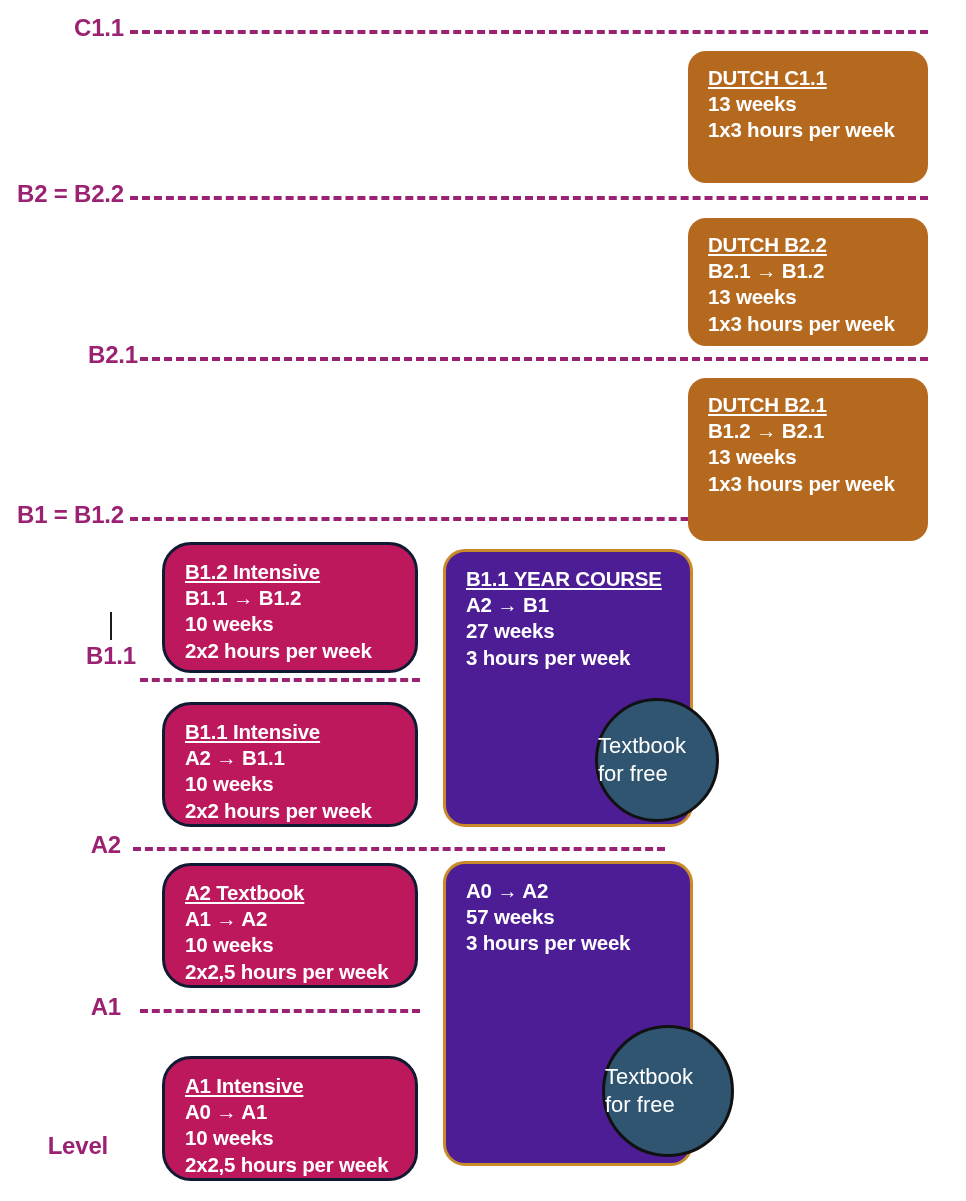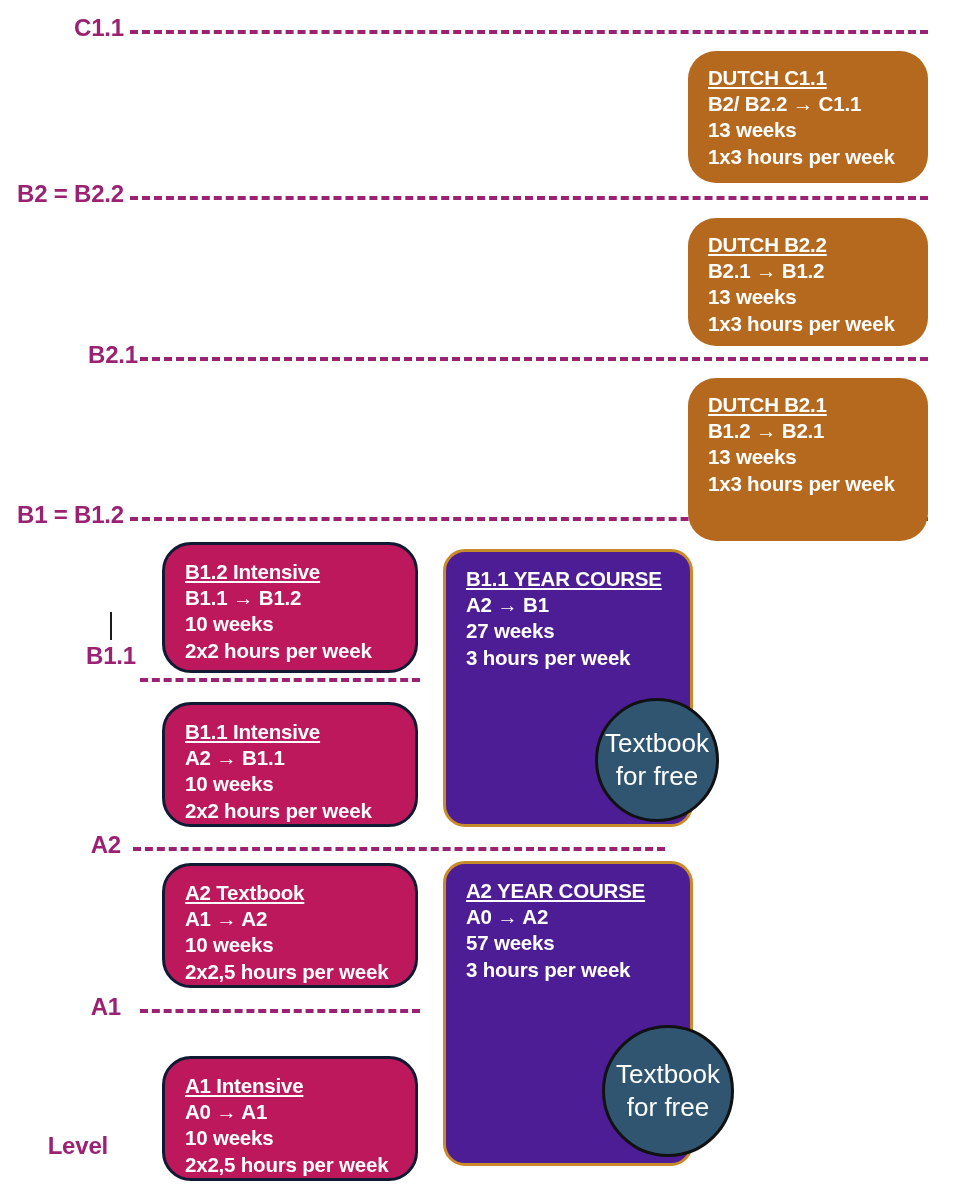--- a/index.html
+++ b/index.html
@@ -54,21 +54,21 @@
   .card .ttl{
     display:block;
     text-decoration:underline;
     text-underline-offset:2px;
   }
   .card .ln{display:block;}
 
   .card-brown{
     background:#B5691F;
     border:none;
-    border-radius:28px;
+    border-radius:18px;
   }
   .card-blue{
     background:#be185d;
     border:3px solid #101b33;
     border-radius:29px;
   }
   .card-magenta{
     background:#4c1d95;
     border:3px solid #C98A2A;
     border-radius:22px;
@@ -77,25 +77,25 @@
 
   
   .badge-circle{
     position:absolute;
     box-sizing:border-box;
     border-radius:50%;
     background:#2F5571;
     border:3px solid #111111;
     color:#ffffff;
     font-weight:normal;
-    font-size:26px;
+    font-size:22px;
     line-height:1.28;
     display:flex;
     flex-direction:column;
-    align-items:center;
+    align-items:flex-start;
     justify-content:center;
     text-align:center;
     z-index:6;
   }
 </style>
 </head>
 <body>
 
 <div id="stage">
 
@@ -120,21 +120,20 @@
   <div class="level-line" style="left:140px;top:357px;width:788px;"></div>
   <div class="level-line" style="left:130px;top:517px;width:798px;"></div>
   <div class="level-line" style="left:140px;top:678px;width:280px;"></div>
   <div class="level-line" style="left:133px;top:847px;width:532px;"></div>
   <div class="level-line" style="left:140px;top:1009px;width:280px;"></div>
 
   <div class="tick-mark" style="left:110px;top:612px;"></div>
 
   <div class="card card-brown" style="left:688px;top:51px;width:240px;height:132px;">
     <span class="ttl">DUTCH C1.1</span>
-    <span class="ln">B2/ B2.2 → C1.1</span>
     <span class="ln">13 weeks</span>
     <span class="ln">1x3 hours per week</span>
   </div>
 
   <div class="card card-brown" style="left:688px;top:218px;width:240px;height:128px;">
     <span class="ttl">DUTCH B2.2</span>
     <span class="ln">B2.1 → B1.2</span>
     <span class="ln">13 weeks</span>
     <span class="ln">1x3 hours per week</span>
   </div>
@@ -175,21 +174,20 @@
   </div>
 
   <div class="card card-magenta" style="left:443px;top:549px;width:250px;height:278px;">
     <span class="ttl">B1.1 YEAR COURSE</span>
     <span class="ln">A2 → B1</span>
     <span class="ln">27 weeks</span>
     <span class="ln">3 hours per week</span>
   </div>
 
   <div class="card card-magenta" style="left:443px;top:861px;width:250px;height:305px;">
-    <span class="ttl">A2 YEAR COURSE</span>
     <span class="ln">A0 → A2</span>
     <span class="ln">57 weeks</span>
     <span class="ln">3 hours per week</span>
   </div>
 
   <div class="badge-circle" style="left:595px;top:698px;width:124px;height:124px;">
     <span>Textbook</span>
     <span>for free</span>
   </div>
 

